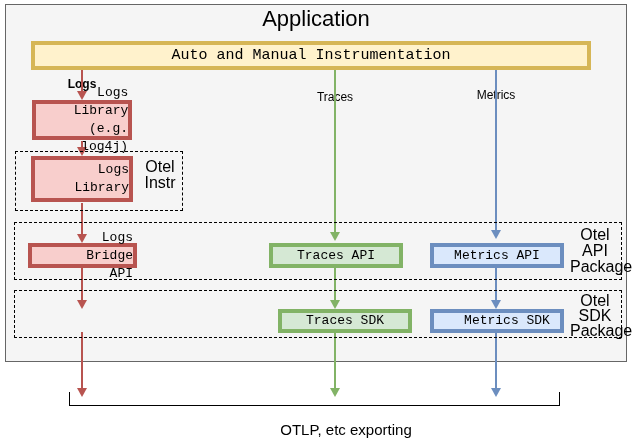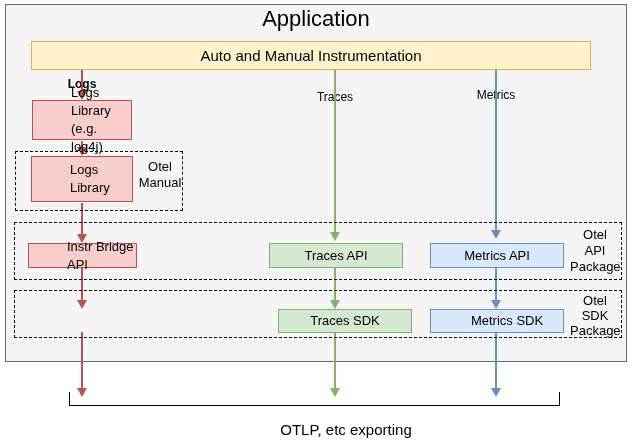--- a/index.html
+++ b/index.html
@@ -6,30 +6,30 @@
   #page{
     position:relative;width:633px;height:442px;background:#ffffff;
     font-family:"Liberation Sans", sans-serif;color:#000;overflow:hidden;
   }
   .abs{position:absolute;box-sizing:border-box;}
   
   .app-box{background:var(--app-fill,#f5f5f5);border:1px solid var(--app-stroke,#666);}
   .app-title{text-align:center;font-size:22px;font-weight:400;}
   
   .shape{display:flex;flex-direction:column;align-items:center;justify-content:center;
-         text-align:left;font-size:13px;line-height:18px;border:1px solid #0ea5e9;}
+         text-align:right;font-size:13px;line-height:18px;border:4px solid #0ea5e9;font-family:Liberation Mono, monospace;}
   .yellow{background:var(--yellow-fill,#fff2cc);border-color:var(--yellow-stroke,#d6b656);font-size:15px;}
   .pink{background:var(--pink-fill,#f8cecc);border-color:var(--pink-stroke,#b85450);padding-left:38px;}
   .green{background:var(--green-fill,#d5e8d4);border-color:var(--green-stroke,#82b366);}
   .blue{background:var(--blue-fill,#dae8fc);border-color:var(--blue-stroke,#6c8ebf);}
   
   .dashed{border:1px dashed #000;background:transparent;}
   
   .lbl{font-size:12px;line-height:14px;text-align:center;}
-  .pkg-lbl{font-size:13px;line-height:16px;text-align:center;}
+  .pkg-lbl{font-size:16px;line-height:16px;text-align:center;}
   .pkg-lbl.tight{line-height:15px;}
   
   .arrow-line{width:2px;}
   .arrow-line.logs{background:var(--logs,#b85450);}
   .arrow-line.traces{background:var(--traces,#82b366);}
   .arrow-line.metrics{background:var(--metrics,#6c8ebf);}
   .arrow-head{width:0;height:0;border-left:5px solid transparent;border-right:5px solid transparent;}
   .arrow-head.logs{border-top:9px solid var(--logs,#b85450);}
   .arrow-head.traces{border-top:9px solid var(--traces,#82b366);}
   .arrow-head.metrics{border-top:9px solid var(--metrics,#6c8ebf);}
@@ -90,26 +90,26 @@
     <span>Logs Library</span>
     <span>(e.g. log4j)</span>
   </div>
 
   <div class="abs dashed" style="left:15px;top:151px;width:168px;height:60px;"></div>
   <div class="abs shape pink" style="left:31px;top:156px;width:102px;height:46px;">
     <span>Logs Library</span>
   </div>
   <div class="abs pkg-lbl" style="left:138px;top:159px;width:44px;">
     <div>Otel</div>
-    <div>Manual</div>
+    <div>Instr</div>
   </div>
 
   <div class="abs dashed" style="left:14px;top:222px;width:608px;height:58px;"></div>
   <div class="abs shape pink" style="left:28px;top:243px;width:109px;height:25px;">
-    <span>Instr Bridge API</span>
+    <span>Logs Bridge API</span>
   </div>
   <div class="abs shape green" style="left:269px;top:243px;width:134px;height:25px;">
     <span>Traces API</span>
   </div>
   <div class="abs shape blue" style="left:430px;top:243px;width:134px;height:25px;">
     <span>Metrics API</span>
   </div>
   <div class="abs pkg-lbl" style="left:570px;top:227px;width:50px;">
     <div>Otel</div>
     <div>API</div>

